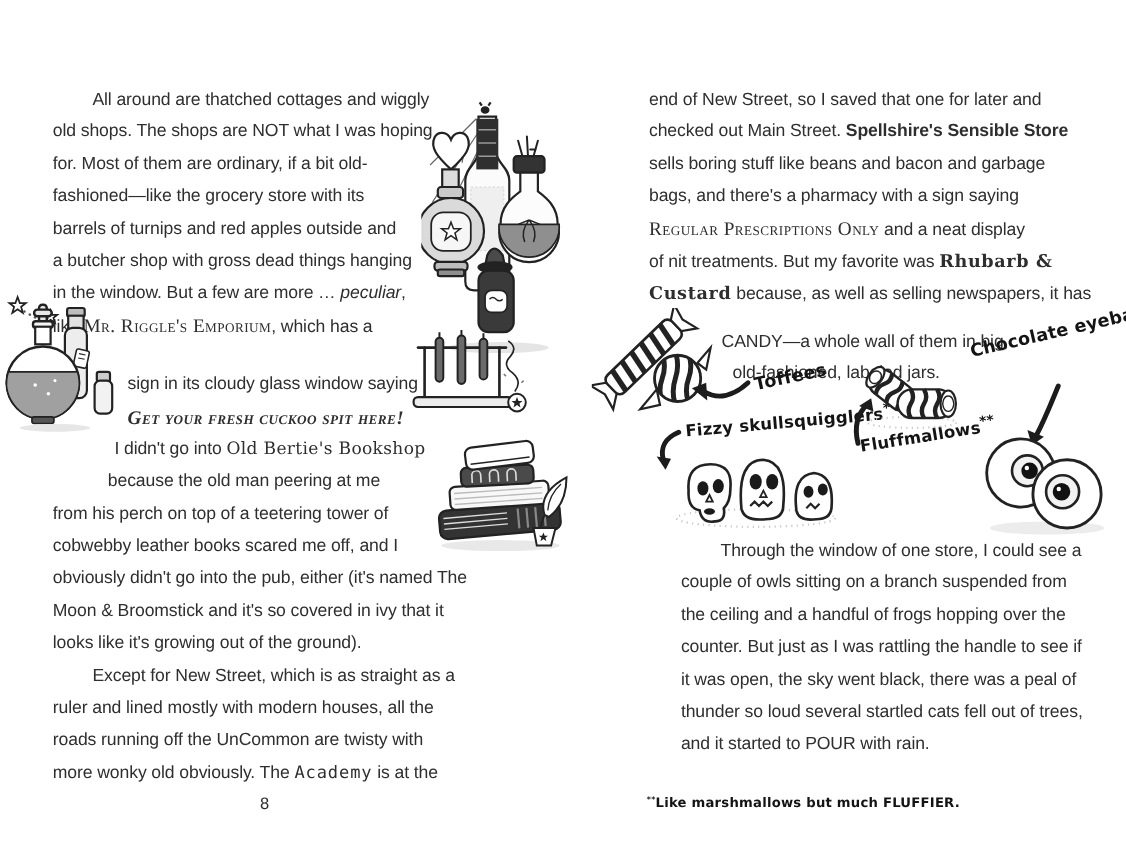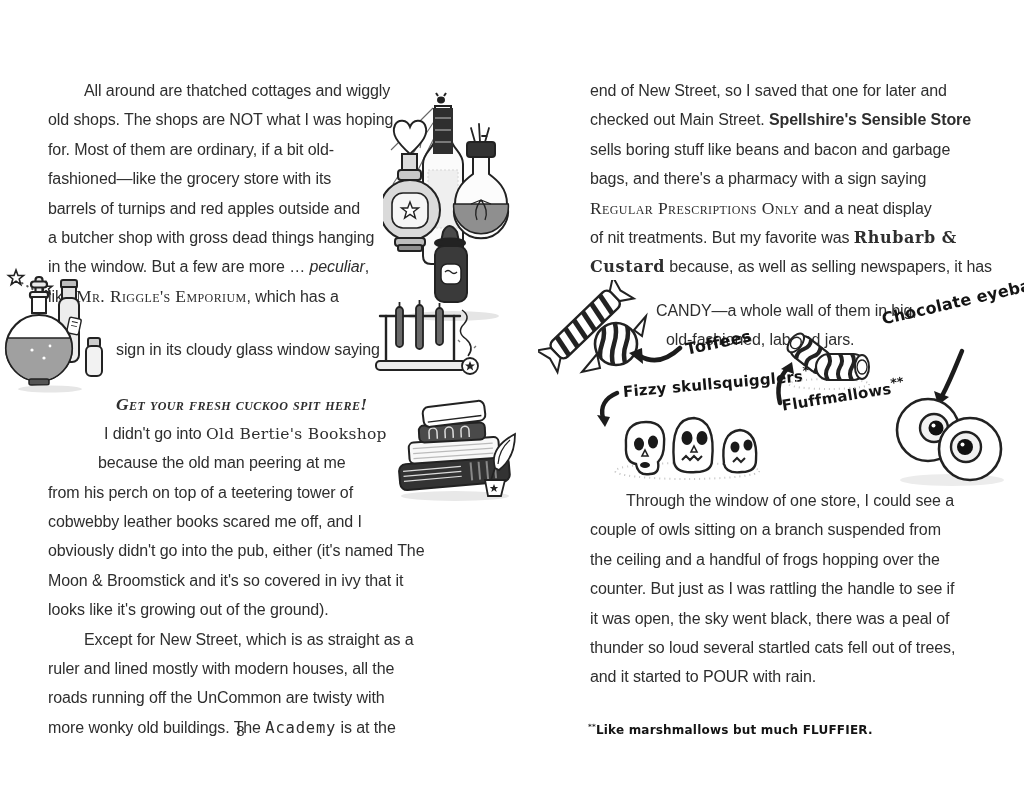--- a/index.html
+++ b/index.html
@@ -43,32 +43,32 @@
   <div class="textcol" style="left:48px;top:76px;width:385px;">
       <div class="tline" style="padding-left: 36px;"><span>All around are thatched cottages and wiggly</span></div>
       <div class="tline"><span>old shops. The shops are NOT what I was hoping</span></div>
       <div class="tline"><span>for. Most of them are ordinary, if a bit old-</span></div>
       <div class="tline"><span>fashioned—like the grocery store with its</span></div>
       <div class="tline"><span>barrels of turnips and red apples outside and</span></div>
       <div class="tline"><span>a butcher shop with gross dead things hanging</span></div>
       <div class="tline"><span>in the window. But a few are more … </span><span class="sg-i">peculiar</span><span>,</span></div>
       <div class="tline" style=""><span>like </span><span class="sg-sc">Mr. Riggle's Emporium</span><span>, which has a</span></div>
       <div class="tline" style="padding-left: 68px; margin-top: 24px;"><span>sign in its cloudy glass window saying</span></div>
-      <div class="tline" style="padding-left: 68px; margin-top: 25px;"><span class="sg-isc">Get your fresh cuckoo spit here!</span></div>
+      <div class="tline" style="padding-left: 68px;"><span class="sg-isc">Get your fresh cuckoo spit here!</span></div>
       <div class="tline" style="padding-left: 56px;"><span>I didn't go into </span><span class="sg-bk">Old Bertie's Bookshop</span></div>
       <div class="tline" style="padding-left: 50px;"><span>because the old man peering at me</span></div>
       <div class="tline"><span>from his perch on top of a teetering tower of</span></div>
       <div class="tline"><span>cobwebby leather books scared me off, and I</span></div>
       <div class="tline"><span>obviously didn't go into the pub, either (it's named The</span></div>
       <div class="tline"><span>Moon &amp; Broomstick and it's so covered in ivy that it</span></div>
       <div class="tline"><span>looks like it's growing out of the ground).</span></div>
       <div class="tline" style="padding-left: 36px;"><span>Except for New Street, which is as straight as a</span></div>
       <div class="tline"><span>ruler and lined mostly with modern houses, all the</span></div>
       <div class="tline"><span>roads running off the UnCommon are twisty with</span></div>
-      <div class="tline"><span>more wonky old buildings. The </span><span class="sg-ac">Academy</span><span> is at the</span></div>
+      <div class="tline"><span>more wonky old obviously. The </span><span class="sg-ac">Academy</span><span> is at the</span></div>
     </div>
 
   <div class="pagenum">8</div>
 
   <div class="illo" style="left:2px;top:266px;">
     <svg width="105" height="128" viewBox="0 0 105 128">
       <g stroke="#222" stroke-width="1.6" fill="#fff">
         <polygon points="14,4 16,9.5 21.5,9.5 17.2,13 18.8,18.5 14,15.2 9.2,18.5 10.8,13 6.5,9.5 12,9.5"></polygon>
         <polygon points="44,16 45.6,20.2 50,20.2 46.6,23 47.9,27.3 44,24.7 40.1,27.3 41.4,23 38,20.2 42.4,20.2"></polygon>
       </g>
@@ -225,21 +225,21 @@
       <div class="tline"><span>checked out Main Street. </span><span class="sg-b">Spellshire's Sensible Store</span></div>
       <div class="tline"><span>sells boring stuff like beans and bacon and garbage</span></div>
       <div class="tline"><span>bags, and there's a pharmacy with a sign saying</span></div>
       <div class="tline"><span class="sg-sc">Regular Prescriptions Only</span><span> and a neat display</span></div>
       <div class="tline"><span>of nit treatments. But my favorite was </span><span class="sg-rc">Rhubarb &amp;</span></div>
       <div class="tline"><span class="sg-rc">Custard</span><span> because, as well as selling newspapers, it has</span></div>
       <div class="tline" style="padding-left: 66px; margin-top: 14px;"><span>CANDY—a whole wall of them in big,</span></div>
       <div class="tline" style="padding-left: 76px;"><span>old-fashioned, labeled jars.</span></div>
     </div>
 
-  <div class="textcol" style="left:590px;top:486px;width:378px;">
+  <div class="textcol" style="left:619px;top:486px;width:378px;">
       <div class="tline" style="padding-left: 36px;"><span>Through the window of one store, I could see a</span></div>
       <div class="tline"><span>couple of owls sitting on a branch suspended from</span></div>
       <div class="tline"><span>the ceiling and a handful of frogs hopping over the</span></div>
       <div class="tline"><span>counter. But just as I was rattling the handle to see if</span></div>
       <div class="tline"><span>it was open, the sky went black, there was a peal of</span></div>
       <div class="tline"><span>thunder so loud several startled cats fell out of trees,</span></div>
       <div class="tline"><span>and it started to POUR with rain.</span></div>
     </div>
 
   <div class="illo" style="left:538px;top:280px;">

